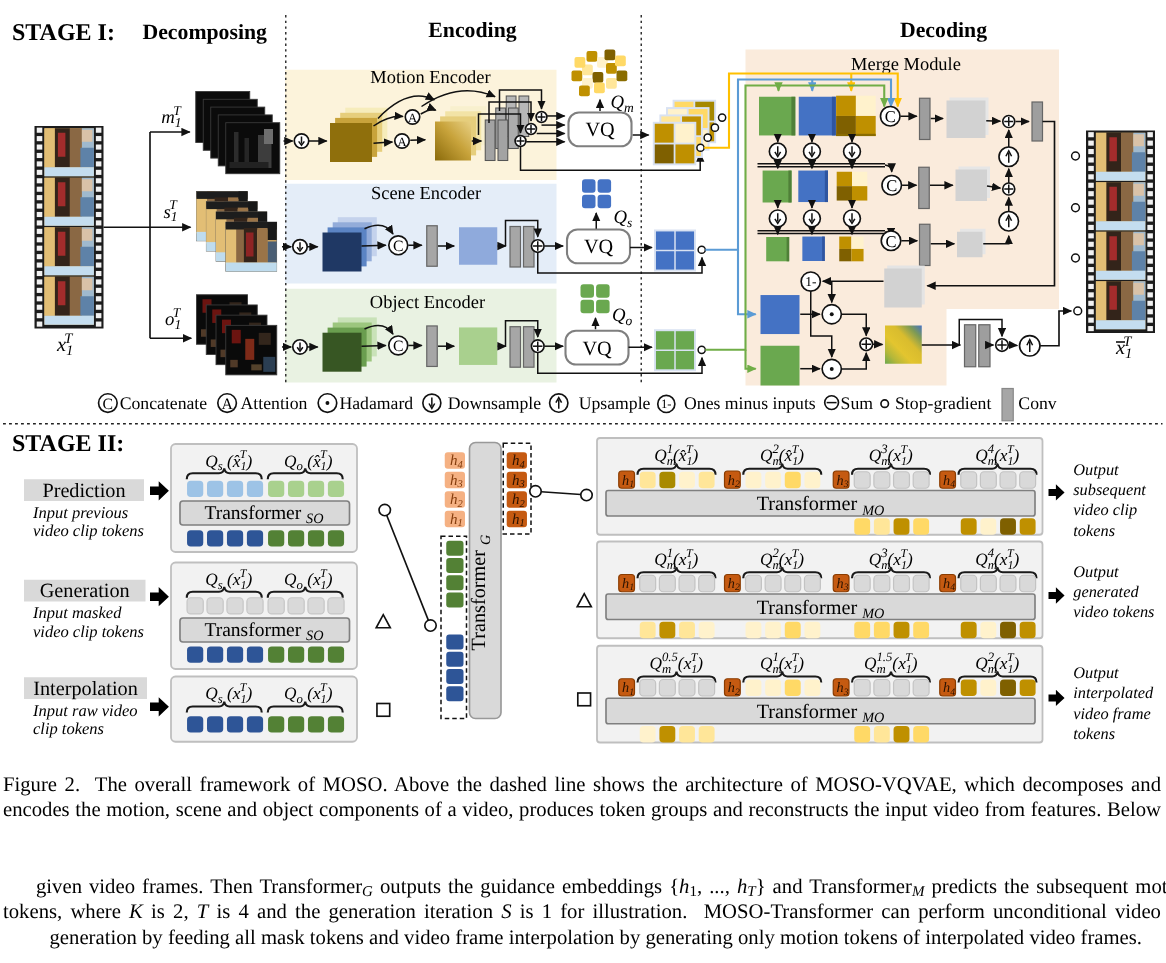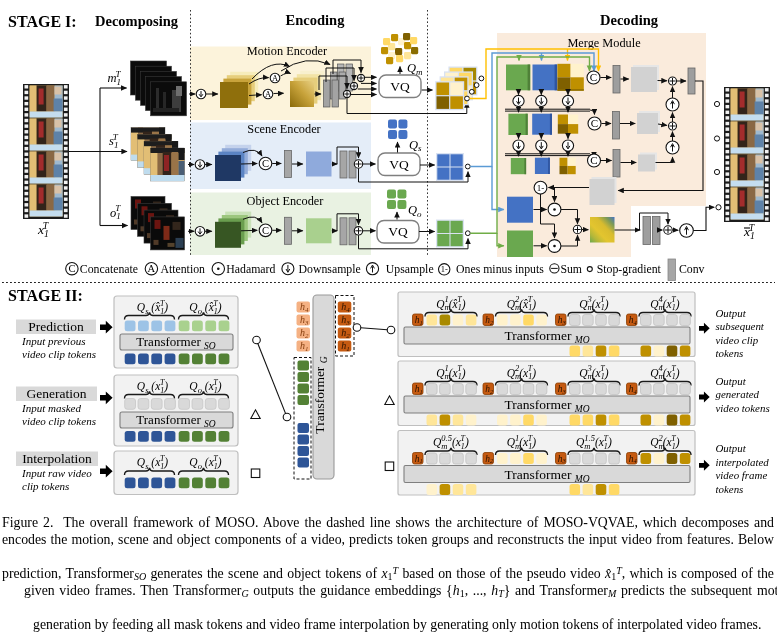--- a/index.html
+++ b/index.html
@@ -922,16 +922,16 @@
 <text x="715.5" y="357" font-family="Liberation Serif" font-size="10.9" font-style="italic" fill="#000" text-anchor="start">tokens</text>
 <text x="715.5" y="384.5" font-family="Liberation Serif" font-size="10.9" font-style="italic" fill="#000" text-anchor="start">Output</text>
 <text x="715.5" y="398" font-family="Liberation Serif" font-size="10.9" font-style="italic" fill="#000" text-anchor="start">generated</text>
 <text x="715.5" y="411.5" font-family="Liberation Serif" font-size="10.9" font-style="italic" fill="#000" text-anchor="start">video tokens</text>
 <text x="715.5" y="452" font-family="Liberation Serif" font-size="10.9" font-style="italic" fill="#000" text-anchor="start">Output</text>
 <text x="715.5" y="465.5" font-family="Liberation Serif" font-size="10.9" font-style="italic" fill="#000" text-anchor="start">interpolated</text>
 <text x="715.5" y="479" font-family="Liberation Serif" font-size="10.9" font-style="italic" fill="#000" text-anchor="start">video frame</text>
 <text x="715.5" y="492.5" font-family="Liberation Serif" font-size="10.9" font-style="italic" fill="#000" text-anchor="start">tokens</text>
 </svg>
 <div class="cap" style="top:513.9px;text-align:justify;text-align-last:justify;">Figure 2.&nbsp; The overall framework of MOSO. Above the dashed line shows the architecture of MOSO-VQVAE, which decomposes and</div>
-<div class="cap" style="top:530.9499999999999px;text-align:justify;text-align-last:justify;">encodes the motion, scene and object components of a video, predicts token groups and reconstructs the input video from features. Below</div>
-<div class="cap" style="top:565.05px;text-align:justify;text-align-last:justify;">prediction, Transformer<sub><i>SO</i></sub> generates the scene and object tokens of <i>x</i><sub>1</sub><sup><i>T</i></sup> based on those of the pseudo video <i>x̂</i><sub>1</sub><sup><i>T</i></sup>, which is composed of the</div>
+<div class="cap" style="top:530.9499999999999px;text-align:justify;text-align-last:justify;">encodes the motion, scene and object components of a video, produces token groups and reconstructs the input video from features. Below</div>
 <div class="cap" style="top:582.1px;text-align:justify;text-align-last:justify;margin-left:22px;">given video frames. Then Transformer<sub><i>G</i></sub> outputs the guidance embeddings {<i>h</i><sub>1</sub>, ..., <i>h</i><sub><i>T</i></sub>} and Transformer<sub><i>M</i></sub> predicts the subsequent motion</div>
+<div class="cap" style="top:599.15px;text-align:justify;text-align-last:justify;">tokens, where <i>K</i> is 2, <i>T</i> is 4 and the generation iteration <i>S</i> is 1 for illustration.&nbsp; MOSO-Transformer can perform unconditional video</div>
 <div class="cap" style="top:616.2px;margin-left:31px;">generation by feeding all mask tokens and video frame interpolation by generating only motion tokens of interpolated video frames.</div>
 </div>
 </body></html>

